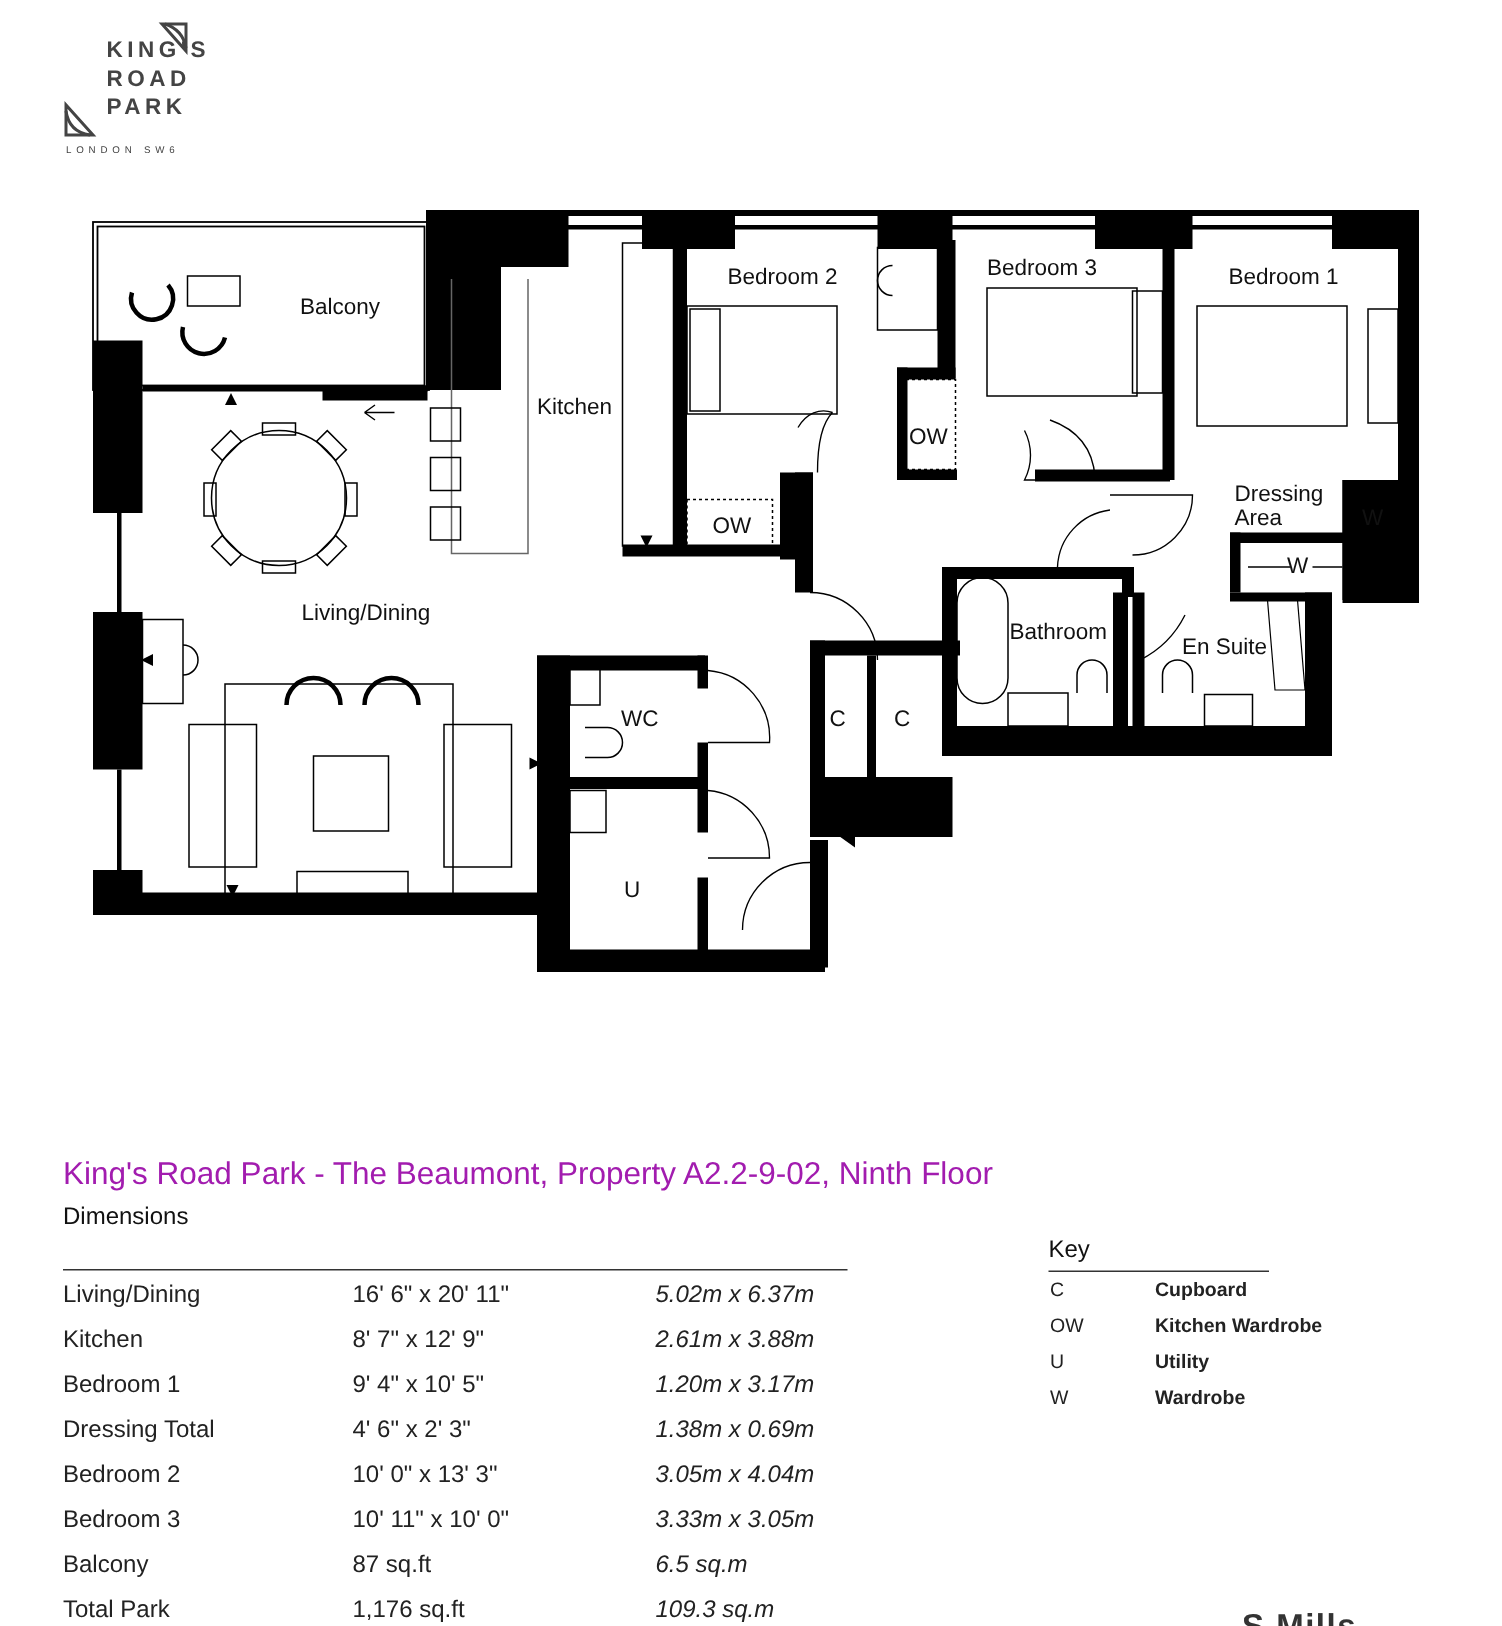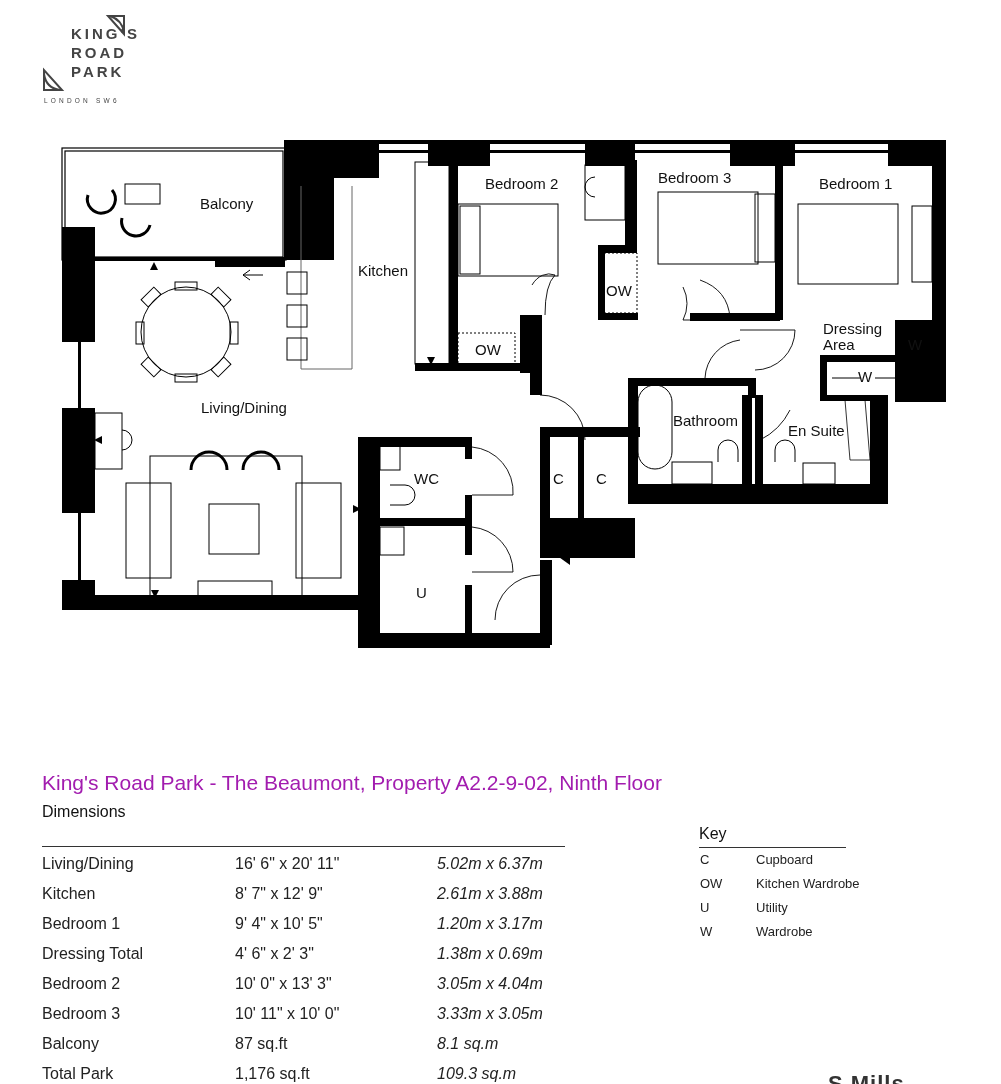--- a/index.html
+++ b/index.html
@@ -11,21 +11,21 @@
   .title { position:absolute; left:42px; top:771px; font-size:21px; color:#a21caf; }
   .dims-head { position:absolute; left:42px; top:803px; font-size:16px; }
   .dims-rule { position:absolute; left:42px; top:846px; width:523px; height:1px; background:#333; }
   .dims-row { position:absolute; left:42px; width:560px; height:30px; font-size:16px; color:#222; }
   .dims-row span { position:absolute; top:0; }
   .c0 { left:0; } .c1 { left:193px; } .c2 { left:395px;font-style:italic; }
   .key-head { position:absolute; left:699px; top:825px; font-size:16px; }
   .key-rule { position:absolute; left:699px; top:847px; width:147px; height:1px; background:#333; }
   .key-row { position:absolute; left:699px; width:250px; height:24px; font-size:13px; color:#222; }
   .key-row span { position:absolute; top:0; }
-  .k0 { left:1px; } .k1 { left:57px; }
+  .k0 { left:1px; } .k1 { left:71px;font-weight:bold; }
   .footer-logo { position:absolute; left:828px; top:1074px; font-size:22px; font-weight:bold; color:#333; letter-spacing:1px; height:10px; overflow:hidden; line-height:20px; }
   .lbl { font-family:"Liberation Sans", sans-serif; font-size:15px; fill:#111; }
 </style>
 </head>
 <body>
 
 <div class="logo">
   <svg width="100" height="95" style="position:absolute;left:0;top:0">
     <path d="M68 4 L84 4 L84 22 Z" fill="none" stroke="#444" stroke-width="2"></path>
     <path d="M70 4 Q82 8 84 20" fill="none" stroke="#444" stroke-width="2"></path>
@@ -250,21 +250,21 @@
   <span class="c2">3.05m x 4.04m</span>
 </div>
 <div class="dims-row" style="top:1005px">
   <span class="c0">Bedroom 3</span>
   <span class="c1">10' 11" x 10' 0"</span>
   <span class="c2">3.33m x 3.05m</span>
 </div>
 <div class="dims-row" style="top:1035px">
   <span class="c0">Balcony</span>
   <span class="c1">87 sq.ft</span>
-  <span class="c2">8.1 sq.m</span>
+  <span class="c2">6.5 sq.m</span>
 </div>
 <div class="dims-row" style="top:1065px">
   <span class="c0">Total Park</span>
   <span class="c1">1,176 sq.ft</span>
   <span class="c2">109.3 sq.m</span>
 </div>
 
 <div class="key-head">Key</div>
 <div class="key-rule"></div>
 <div class="key-row" style="top:852px">

